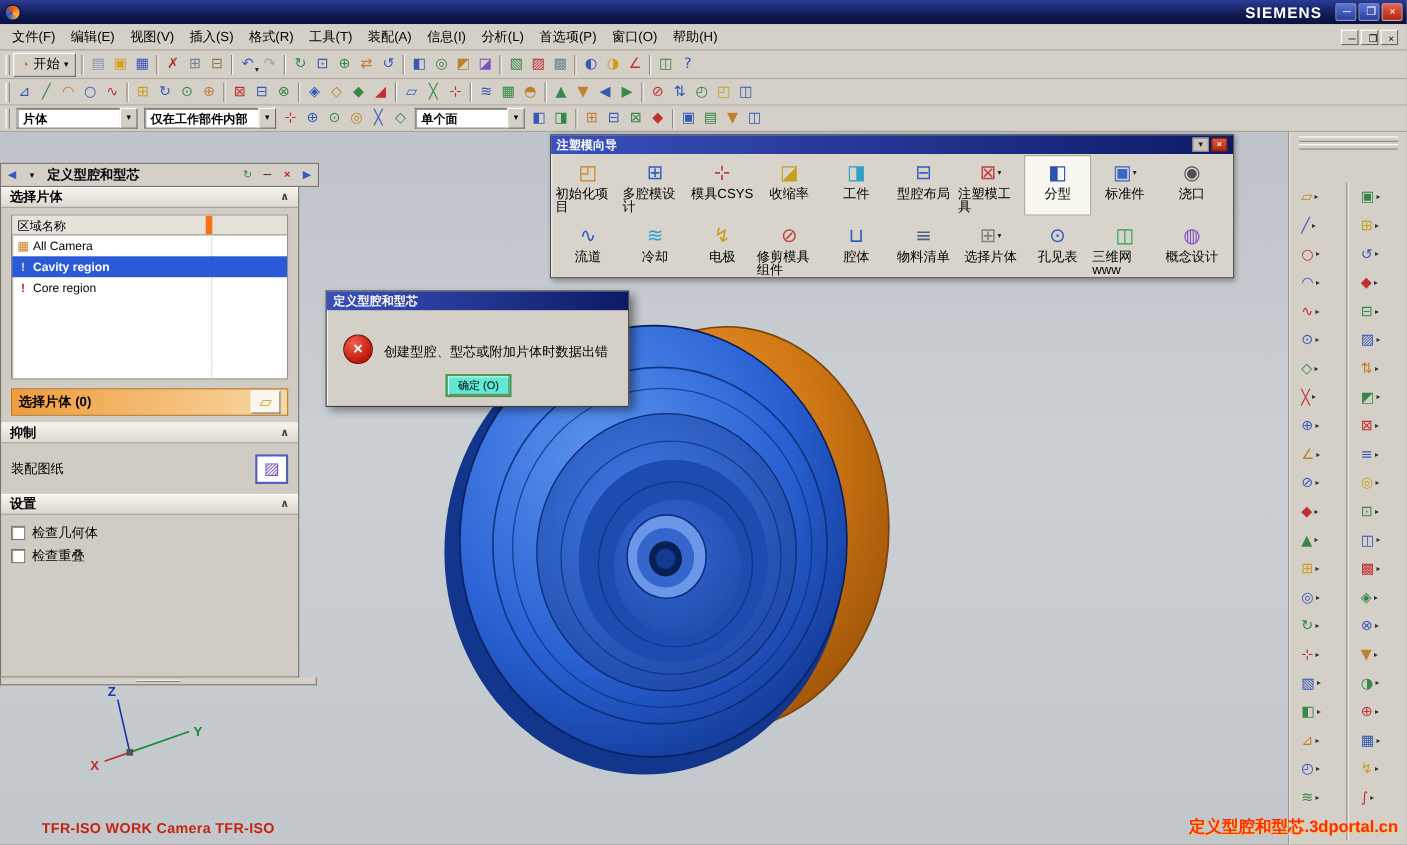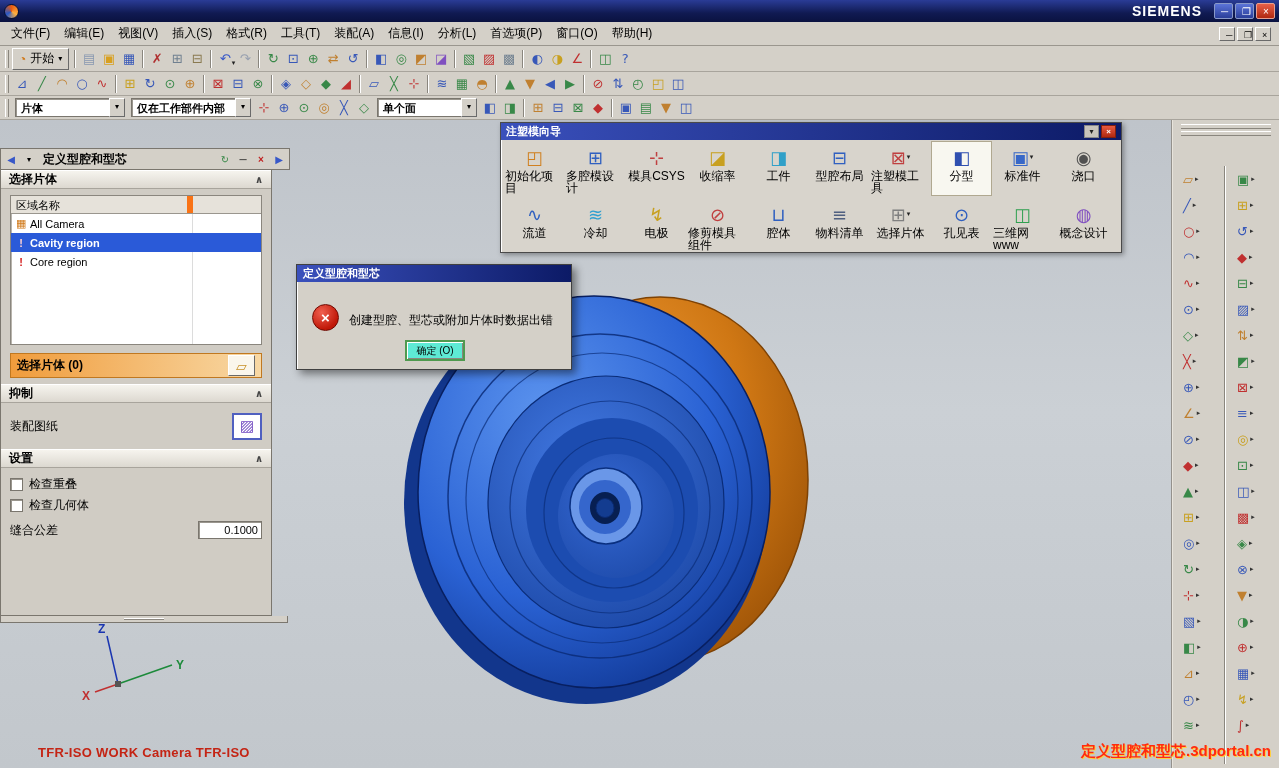--- a/index.html
+++ b/index.html
@@ -762,29 +762,25 @@
       </div>
     </div>
 
     <div class="grp-hdr">
       <span>设置</span>
       <span class="chev">∧</span>
     </div>
     <div class="grp-body">
       <div class="chk-row">
         <span class="chk"></span>
-        <span>检查重叠</span>
+        <span>检查几何体</span>
       </div>
       <div class="chk-row">
         <span class="chk"></span>
-        <span>检查几何体</span>
-      </div>
-      <div class="tol-row">
-        <span>缝合公差</span>
-        <input class="tol-input" value="0.1000" style="">
+        <span>检查重叠</span>
       </div>
     </div>
   </div>
   <div class="panel-resize">
       <i></i>
     </div>
 
   <div class="wizard">
     <div class="wz-title">
       <span>注塑模向导</span>

